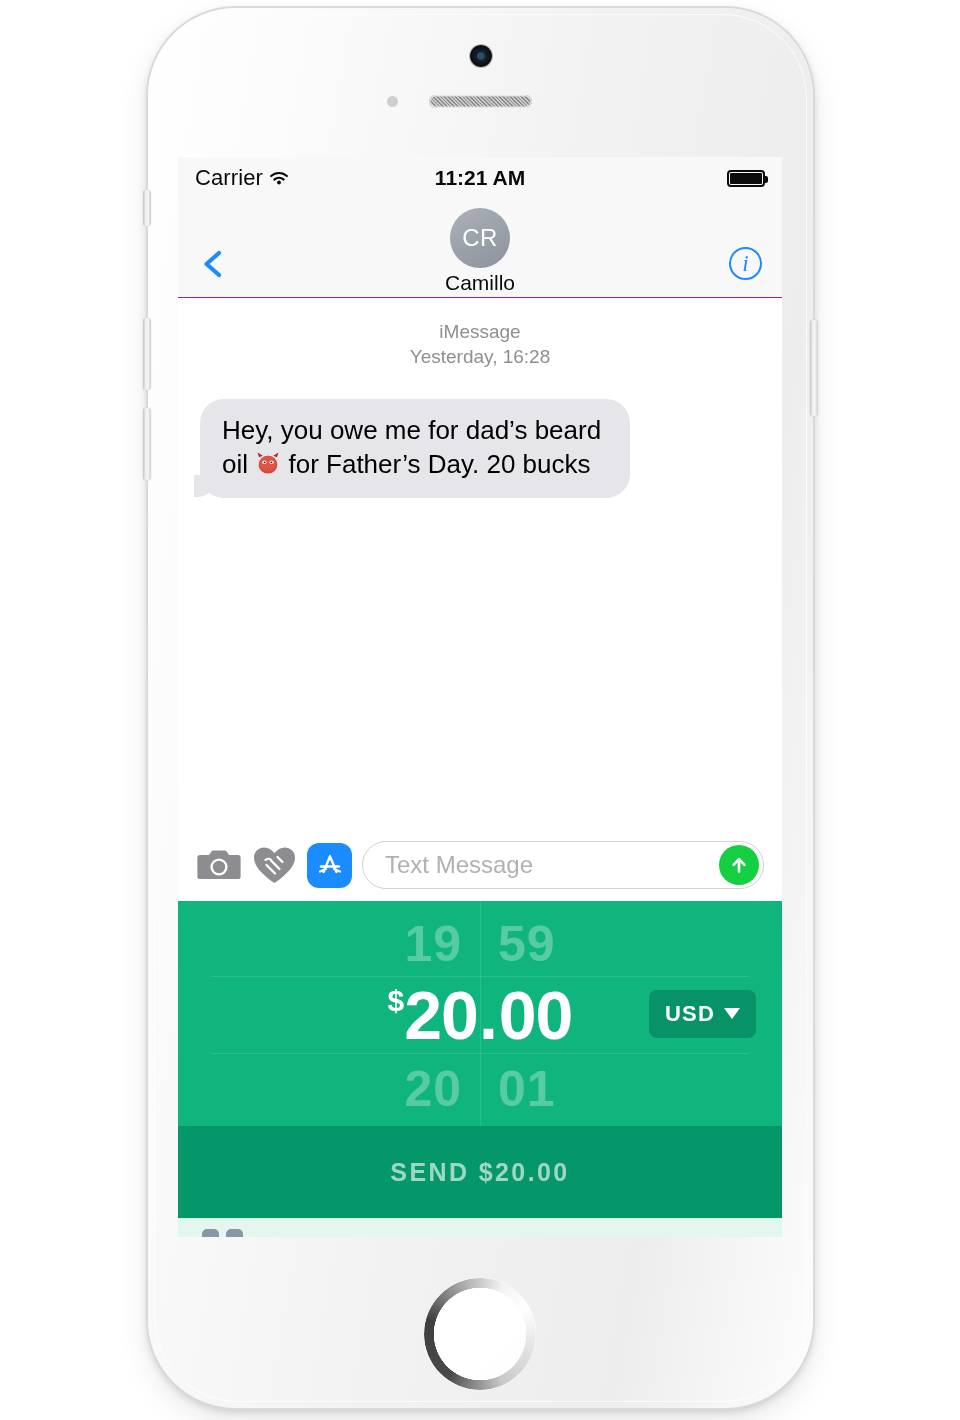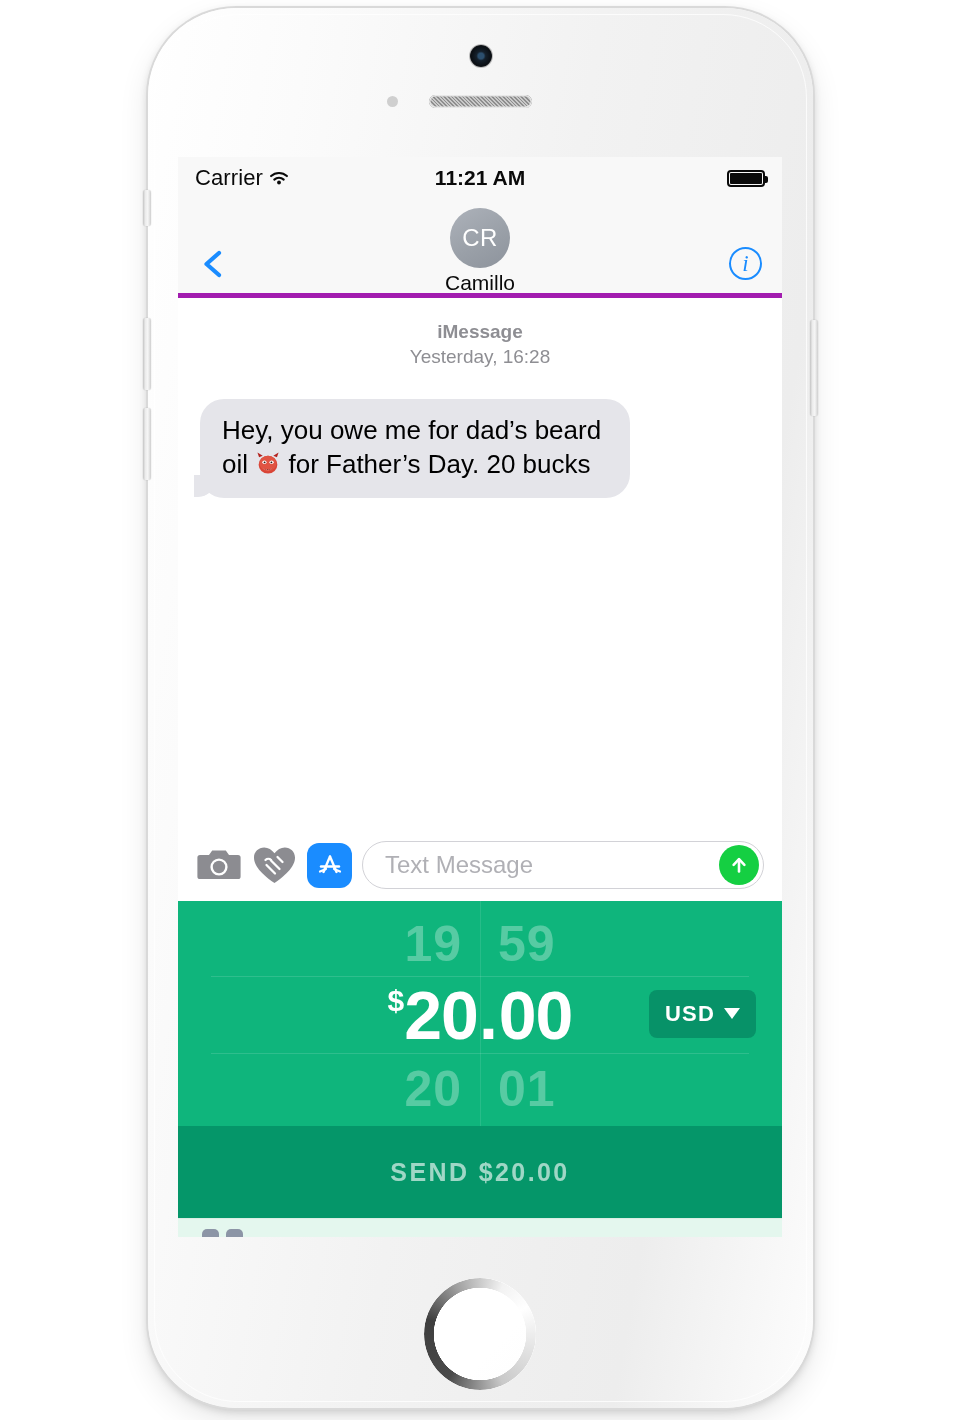--- a/index.html
+++ b/index.html
@@ -157,21 +157,21 @@
     width: calc(100% - 2px);
     background: #0a0a0a;
     border-radius: 1px;
   }
 
   
   .nav-bar {
     position: relative;
     height: 99px;
     background: #f8f8f8;
-    border-bottom: 5px solid #a21caf;
+    border-bottom: 1px solid #a21caf;
   }
   .back-chevron {
     position: absolute;
     left: 20px; top: 50px;
     width: 30px; height: 30px;
     cursor: pointer;
   }
   .contact-block {
     position: absolute;
     left: 0; right: 0; top: 9px;
@@ -214,21 +214,21 @@
     background: #ffffff;
     padding: 21px 0 0 0;
     position: relative;
   }
   .thread-meta {
     text-align: center;
     color: #8e8e93;
     line-height: 1.32;
     font-size: 19px;
   }
-  .thread-meta .svc { display: block; font-weight: bold; }
+  .thread-meta .svc { display: block; }
   .thread-meta .ts  { display: block; }
 
   .bubble-row {
     margin-top: 30px;
     padding-left: 22px;
     display: flex;
   }
   .bubble {
     position: relative;
     max-width: 430px;

